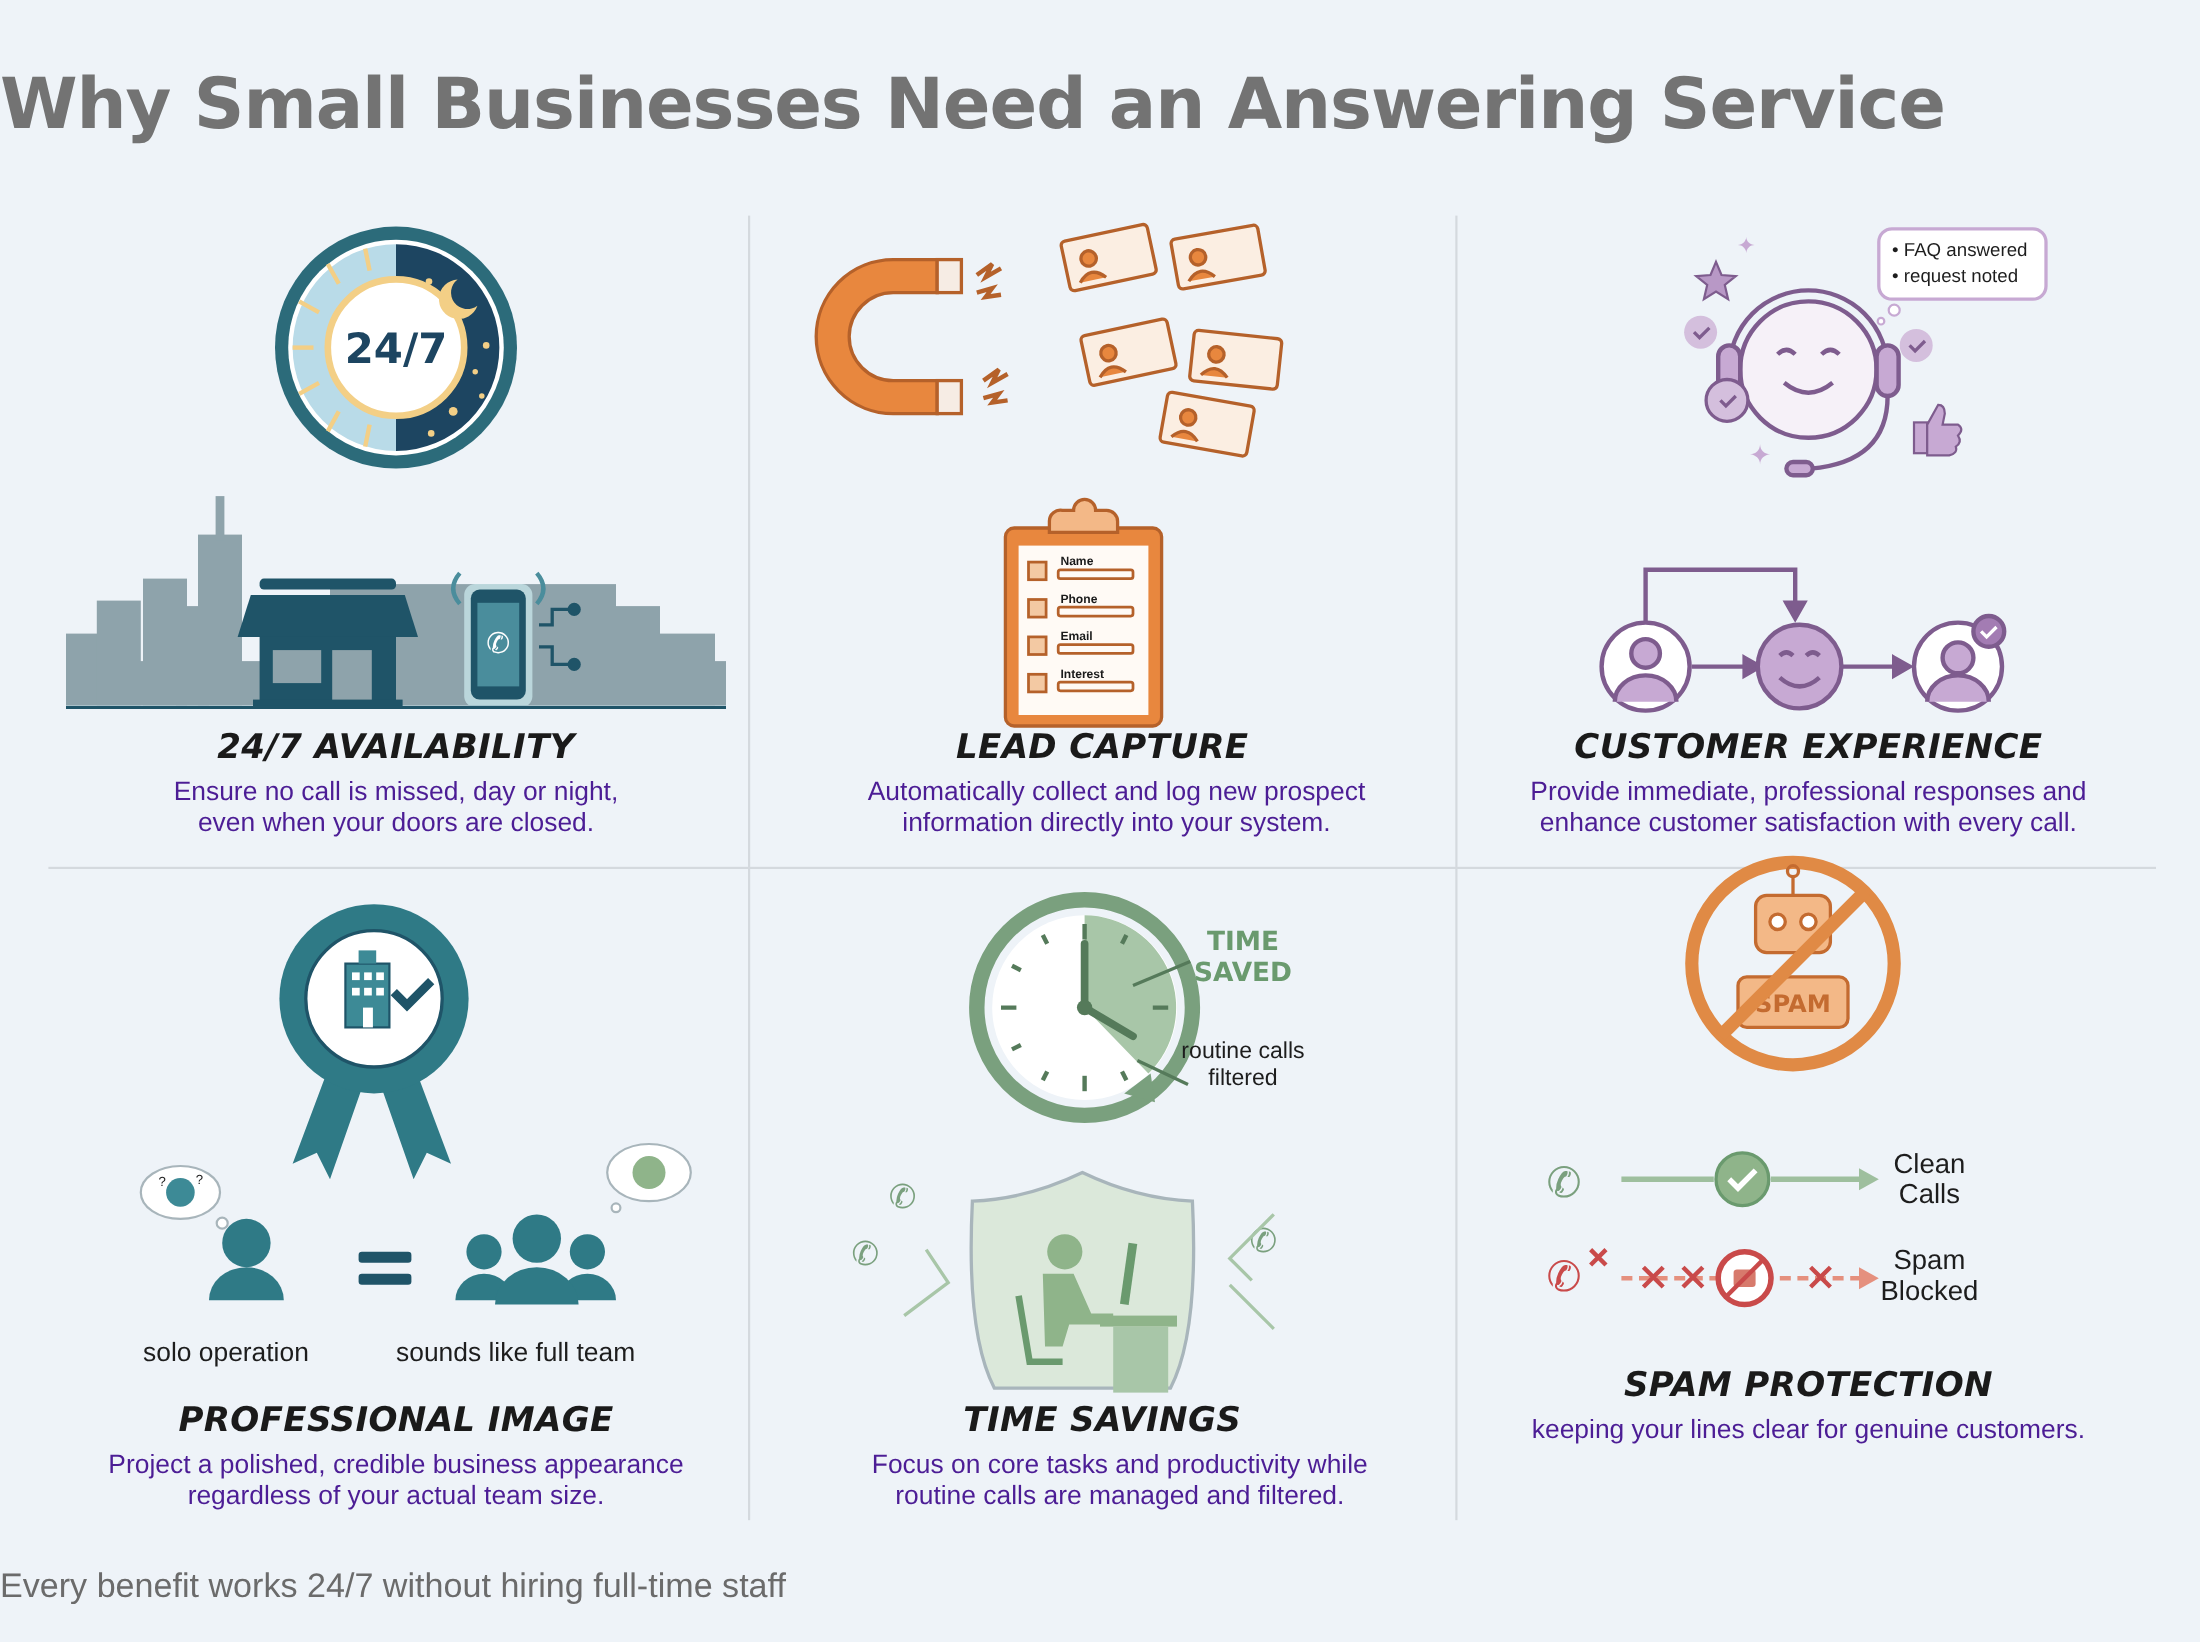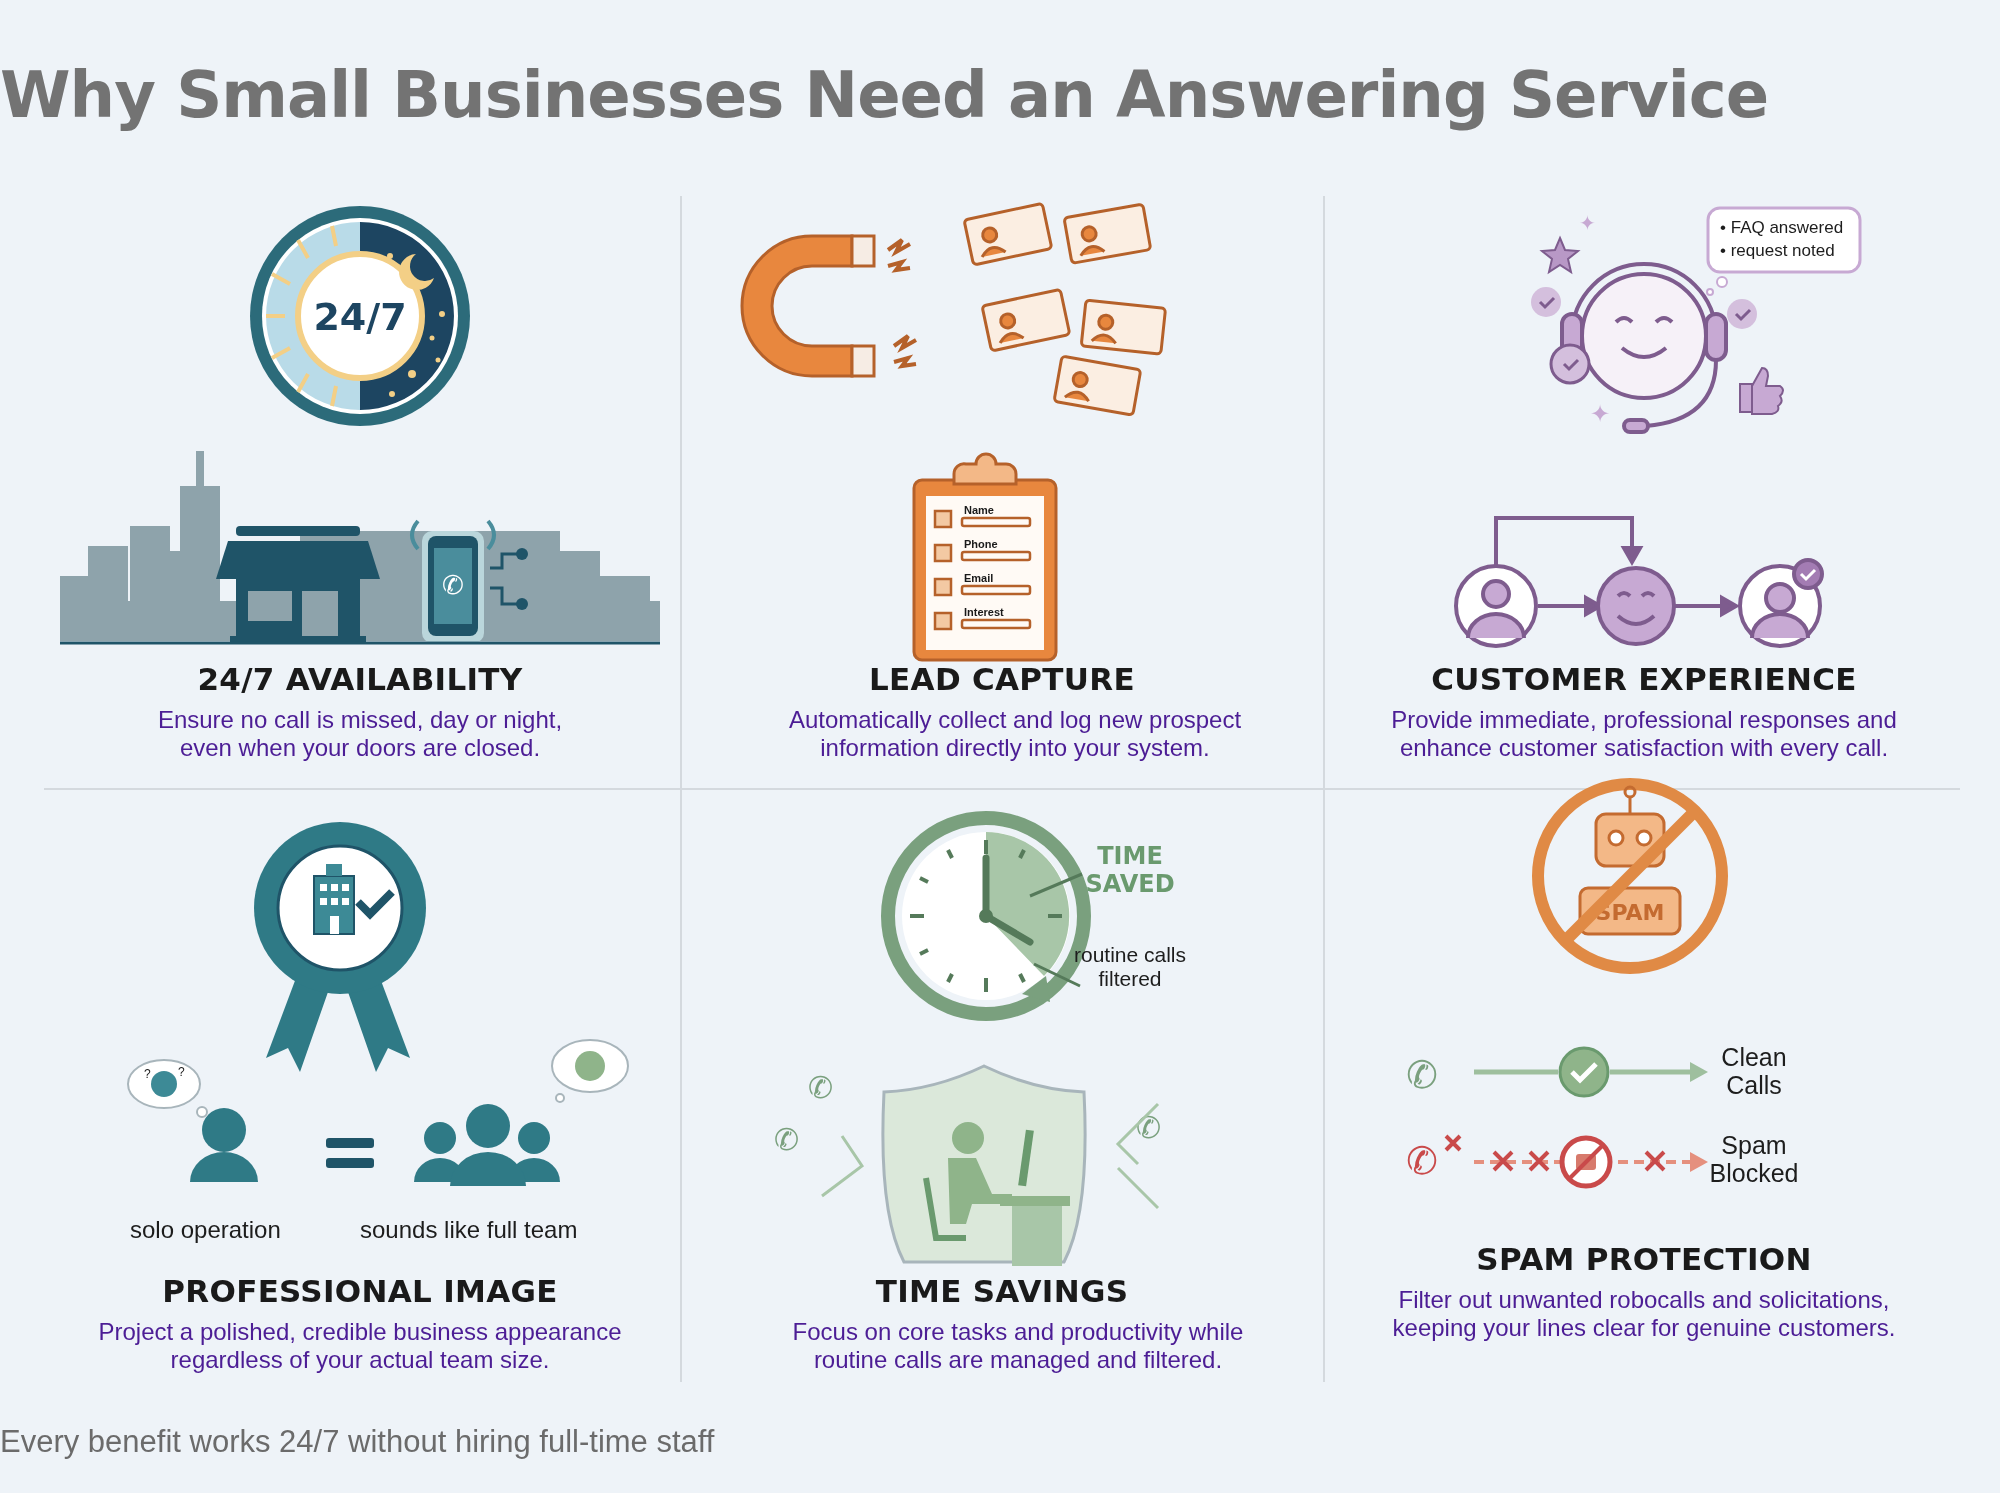--- a/index.html
+++ b/index.html
@@ -15,20 +15,21 @@
   .grid { position: absolute; left: 44px; top: 196px; width: 1916px; height: 1186px; }
   .vline { position: absolute; width: 2px; background: #d4d9de; }
   .hline { position: absolute; height: 2px; background: #d4d9de; }
 
   .cell { position: absolute; width: 640px; height: 590px; }
   .cell .art { position: absolute; left: 0; top: 0; width: 640px; height: 470px; }
   .cell .heading {
     position: absolute; left: 0; width: 640px; text-align: center;
     font-family: "DejaVu Sans", sans-serif; font-weight: 700; font-size: 31px; color: #1a1a1a;
     letter-spacing: 0.3px;
+    font-style: italic;
   }
   .cell .desc {
     position: absolute; left: 0; width: 640px; text-align: center;
     font-family: "Liberation Sans", sans-serif; font-size: 24px; line-height: 28px; color: #4c1d95;
   }
   .cell .desc span { display: block; }
 
   .label { position: absolute; font-family: "Liberation Sans", sans-serif; color: #1d1d1d; }
 
   .footer {
@@ -385,19 +386,18 @@
         <circle cx="262" cy="386" r="24" fill="#ffffff" stroke="#c94a4a" stroke-width="5"></circle>
         <rect x="252" y="378" width="20" height="16" rx="3" fill="#d77a6c"></rect>
         <line x1="246" y1="402" x2="278" y2="370" stroke="#c94a4a" stroke-width="4"></line>
         <path d="M366 376 l18 10 l-18 10z" fill="#e5907e"></path>
       </g>
       <text x="430" y="378" text-anchor="middle" font-family="Liberation Sans, sans-serif" font-size="25" fill="#1d1d1d">Spam</text>
       <text x="430" y="406" text-anchor="middle" font-family="Liberation Sans, sans-serif" font-size="25" fill="#1d1d1d">Blocked</text>
     </svg>
     <div class="heading" style="top:465px;">SPAM PROTECTION</div>
     <div class="desc" style="top:510px;">
-      <span>Filter out unwanted robocalls and solicitations,</span>
       <span>keeping your lines clear for genuine customers.</span>
     </div>
   </div>
 </div>
 
 <div class="footer">Every benefit works 24/7 without hiring full-time staff</div>
 
 </body></html>

